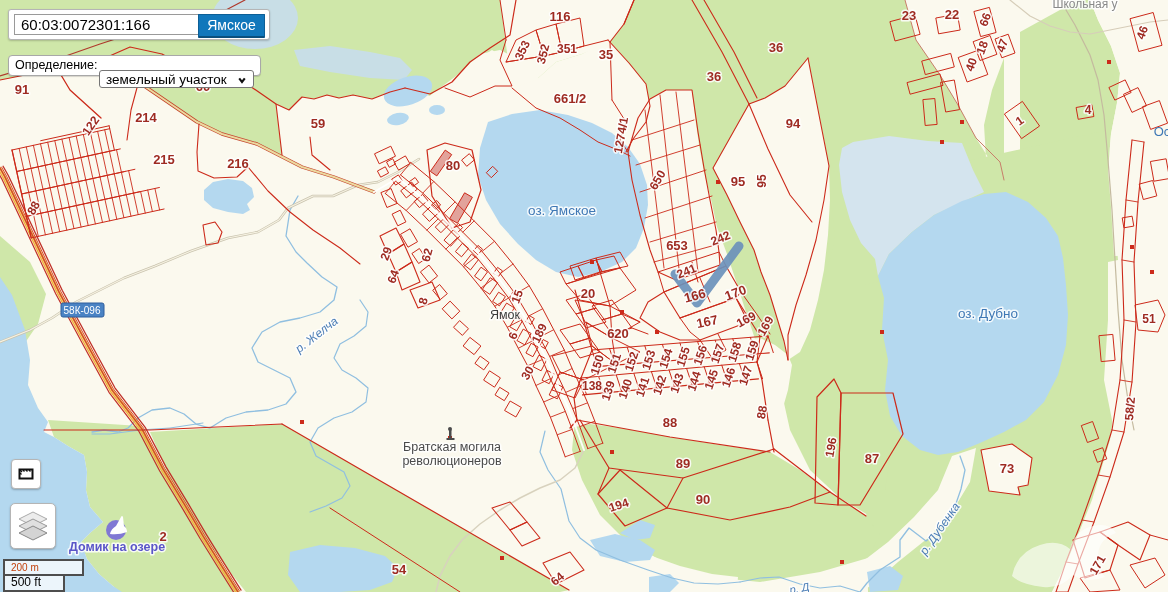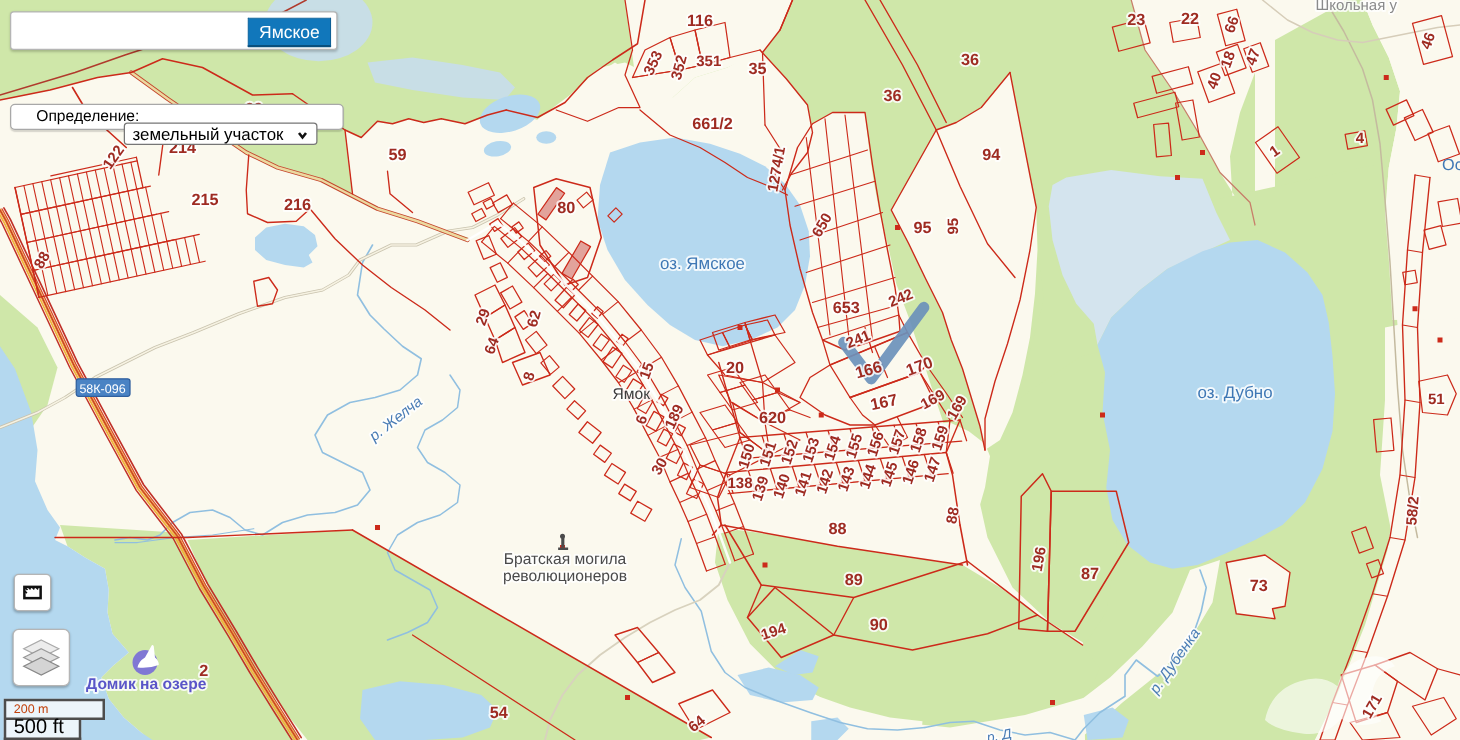--- a/index.html
+++ b/index.html
@@ -1,26 +1,26 @@
 <!DOCTYPE html>
 <html><head><meta charset="utf-8">
 <style>
 html,body{margin:0;padding:0;width:1168px;height:592px;overflow:hidden;}
 body{font-family:"Liberation Sans", sans-serif;position:relative;}
 #map{position:absolute;top:0;left:0;}
 .panel{position:absolute;left:8px;top:9px;width:260px;height:29px;background:#ffffff;border:1px solid #b5b5b5;border-radius:3px;box-shadow:0 1px 2px rgba(0,0,0,0.2);}
 .inp{position:absolute;left:5px;top:4px;width:178px;height:19px;border:1px solid #9a9a9a;background:#fff;font-size:15px;padding-left:6px;line-height:20px;color:#000;}
 .btn{position:absolute;right:4px;top:4px;width:65px;height:21px;background:#1177bb;border:1px solid #0d5f96;border-bottom:2px solid #0a4f7d;color:#fff;font-size:14px;text-align:center;line-height:21px;border-radius:1px;}
-.drop{position:absolute;left:8px;top:55px;width:245px;height:19px;background:#ffffff;border:1px solid #a8a8a8;border-radius:4px;box-shadow:0 1px 1px rgba(0,0,0,0.15);font-size:12.5px;line-height:19px;color:#000;padding-left:20px;margin-top:28px;}
+.drop{position:absolute;left:8px;top:55px;width:245px;height:19px;background:#ffffff;border:1px solid #a8a8a8;border-radius:4px;box-shadow:0 1px 1px rgba(0,0,0,0.15);font-size:12.5px;line-height:19px;color:#000;padding-left:6px;}
 .sel{position:absolute;left:90px;top:14px;width:147px;height:16px;border:1px solid #767676;border-radius:3px;background:#fff;padding-left:6px;font-size:13.5px;line-height:17px;}
 .chev{position:absolute;right:7px;top:5px;width:8px;height:8px;}
 .mbtn1{position:absolute;left:11px;top:459px;width:28px;height:28px;background:#fff;border:1px solid #b5b5b5;border-radius:4px;box-shadow:0 1px 2px rgba(0,0,0,0.25);}
 .mbtn2{position:absolute;left:10px;top:503px;width:44px;height:44px;background:#fff;border:1px solid #b5b5b5;border-radius:5px;box-shadow:0 1px 2px rgba(0,0,0,0.25);}
 .sc1{position:absolute;left:3px;top:559px;width:81px;height:17px;background:rgba(255,255,255,0.75);border:2px solid #4d4d4d;font-size:10px;line-height:13px;padding-left:6px;color:#c2410c;box-sizing:border-box;}
-.sc2{position:absolute;left:3px;top:576px;width:62px;height:16px;background:rgba(255,255,255,0.75);border:2px solid #4d4d4d;border-top:none;font-size:16px;line-height:12px;padding-left:6px;color:#000;box-sizing:border-box;}
+.sc2{position:absolute;left:3px;top:576px;width:62px;height:16px;background:rgba(255,255,255,0.75);border:2px solid #4d4d4d;border-top:none;font-size:12px;line-height:12px;padding-left:6px;color:#000;box-sizing:border-box;}
 </style></head>
 <body>
 <svg id="map" width="1168" height="592" viewBox="0 0 1168 592">
 <rect width="1168" height="592" fill="#fbf9ee"></rect>
 <polygon points="0.0,0.0 245.0,0.0 205.0,20.0 140.0,30.0 100.0,42.0 60.0,56.0 0.0,74.0" fill="#cfe7a9"></polygon>
 <polygon points="0.0,0.0 1004.0,0.0 1004.0,182.0 984.0,194.0 962.0,201.0 934.0,215.0 912.0,232.0 889.0,254.0 878.0,276.0 865.0,260.0 850.0,270.0 830.0,300.0 800.0,340.0 775.0,350.0 745.0,345.0 720.0,330.0 700.0,310.0 685.0,280.0 670.0,240.0 655.0,200.0 640.0,170.0 620.0,155.0 600.0,140.0 580.0,120.0 560.0,100.0 540.0,80.0 520.0,60.0 500.0,50.0 480.0,54.0 456.0,76.0 432.0,94.0 415.0,108.0 400.0,135.0 388.0,165.0 378.0,185.0 374.0,192.0 356.0,184.0 330.0,175.0 300.0,165.0 255.0,142.0 220.0,132.0 197.0,122.0 134.0,79.0 105.0,58.0 78.0,62.0 40.0,72.0 0.0,80.0" fill="#cfe7a9"></polygon>
 <polygon points="905.0,0.0 1082.0,0.0 1048.0,12.0 1022.0,32.0 1004.0,58.0 992.0,90.0 984.0,125.0 986.0,158.0 1000.0,175.0 996.0,170.0 976.0,138.0 958.0,105.0 940.0,75.0 916.0,40.0" fill="#fbf9ee"></polygon>
 <polygon points="1020.0,32.0 1078.0,0.0 1090.0,0.0 1098.0,20.0 1111.0,46.0 1120.0,73.0 1117.0,103.0 1111.0,134.0 1108.0,170.0 1111.0,207.0 1114.0,256.0 1117.0,300.0 1119.0,360.0 1112.0,420.0 1020.0,420.0" fill="#cfe7a9"></polygon>
 <polygon points="790.0,330.0 820.0,296.0 835.0,240.0 828.0,170.0 880.0,180.0 1108.0,130.0 1118.0,260.0 1120.0,370.0 1110.0,440.0 1092.0,500.0 1068.0,560.0 1052.0,592.0 868.0,592.0 866.0,500.0 872.0,440.0 880.0,380.0 850.0,360.0" fill="#cfe7a9"></polygon>
 <polygon points="0.0,236.0 30.0,262.0 46.0,294.0 38.0,324.0 20.0,350.0 0.0,352.0" fill="#cfe7a9"></polygon>
@@ -604,20 +604,21 @@
       <rect x="449" y="430" width="2.5" height="8"></rect>
       <rect x="446.5" y="438" width="8" height="2"></rect>
       <circle cx="450" cy="429" r="2"></circle>
     </g>
 <rect x="61" y="303" width="43" height="14" rx="2" fill="#4a83c4" stroke="#2f5f9e"></rect>
 <text x="82" y="314" font-family="Liberation Sans, sans-serif" font-size="10" fill="#ffffff" text-anchor="middle">58К-096</text>
 <circle cx="116" cy="530" r="10" fill="#7a6fd8" fill-opacity="0.92"></circle>
 <path d="M110 534 q1 -5 6 -8 l5 -9 q1 -2 2 0 l1 9 q3 2 3 6 q-8 3 -17 2 z" fill="#ffffff"></path>
 </svg>
 <div class="panel">
+  <div class="inp">60:03:0072301:166</div>
   <div class="btn">Ямское</div>
 </div>
 <div class="drop">Определение:
   <div class="sel">земельный участок
     <svg class="chev" viewBox="0 0 10 10">
         <path d="M1.5 3 L5 7.5 L8.5 3" fill="none" stroke="#111" stroke-width="2.6"></path>
       </svg>
   </div>
 </div>
 <div class="mbtn1"><svg width="28" height="28" viewBox="0 0 28 28">

